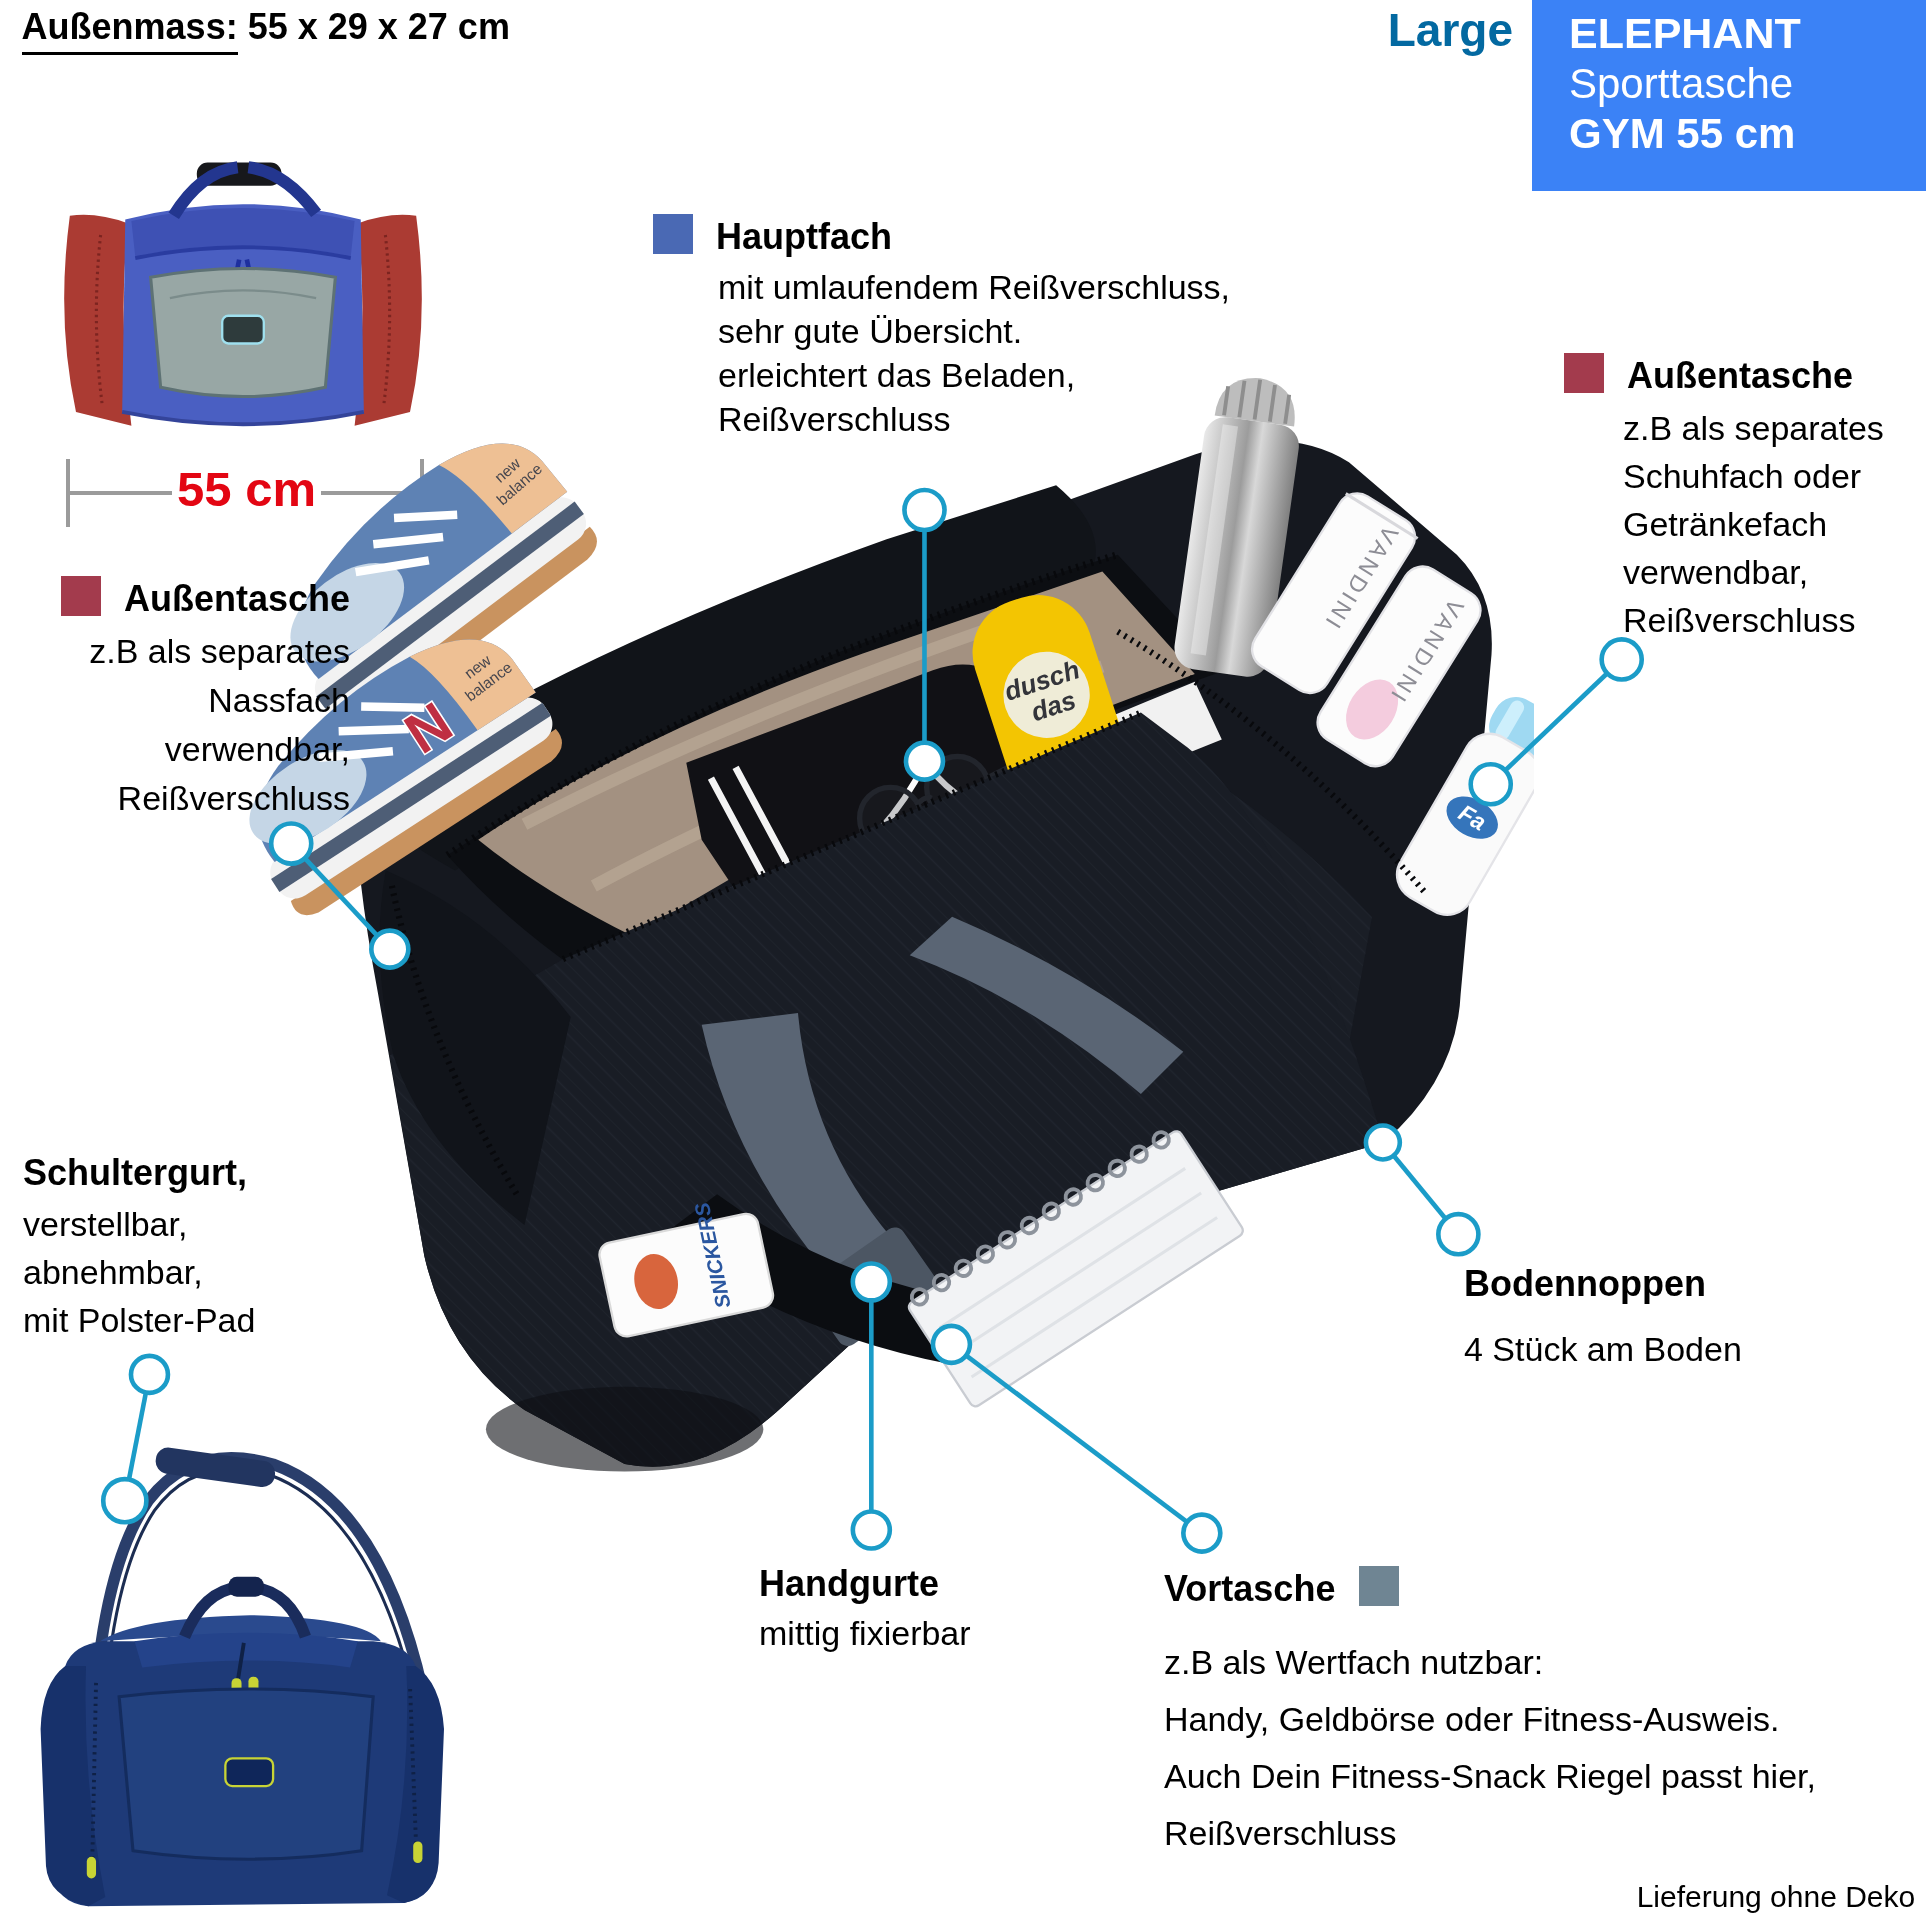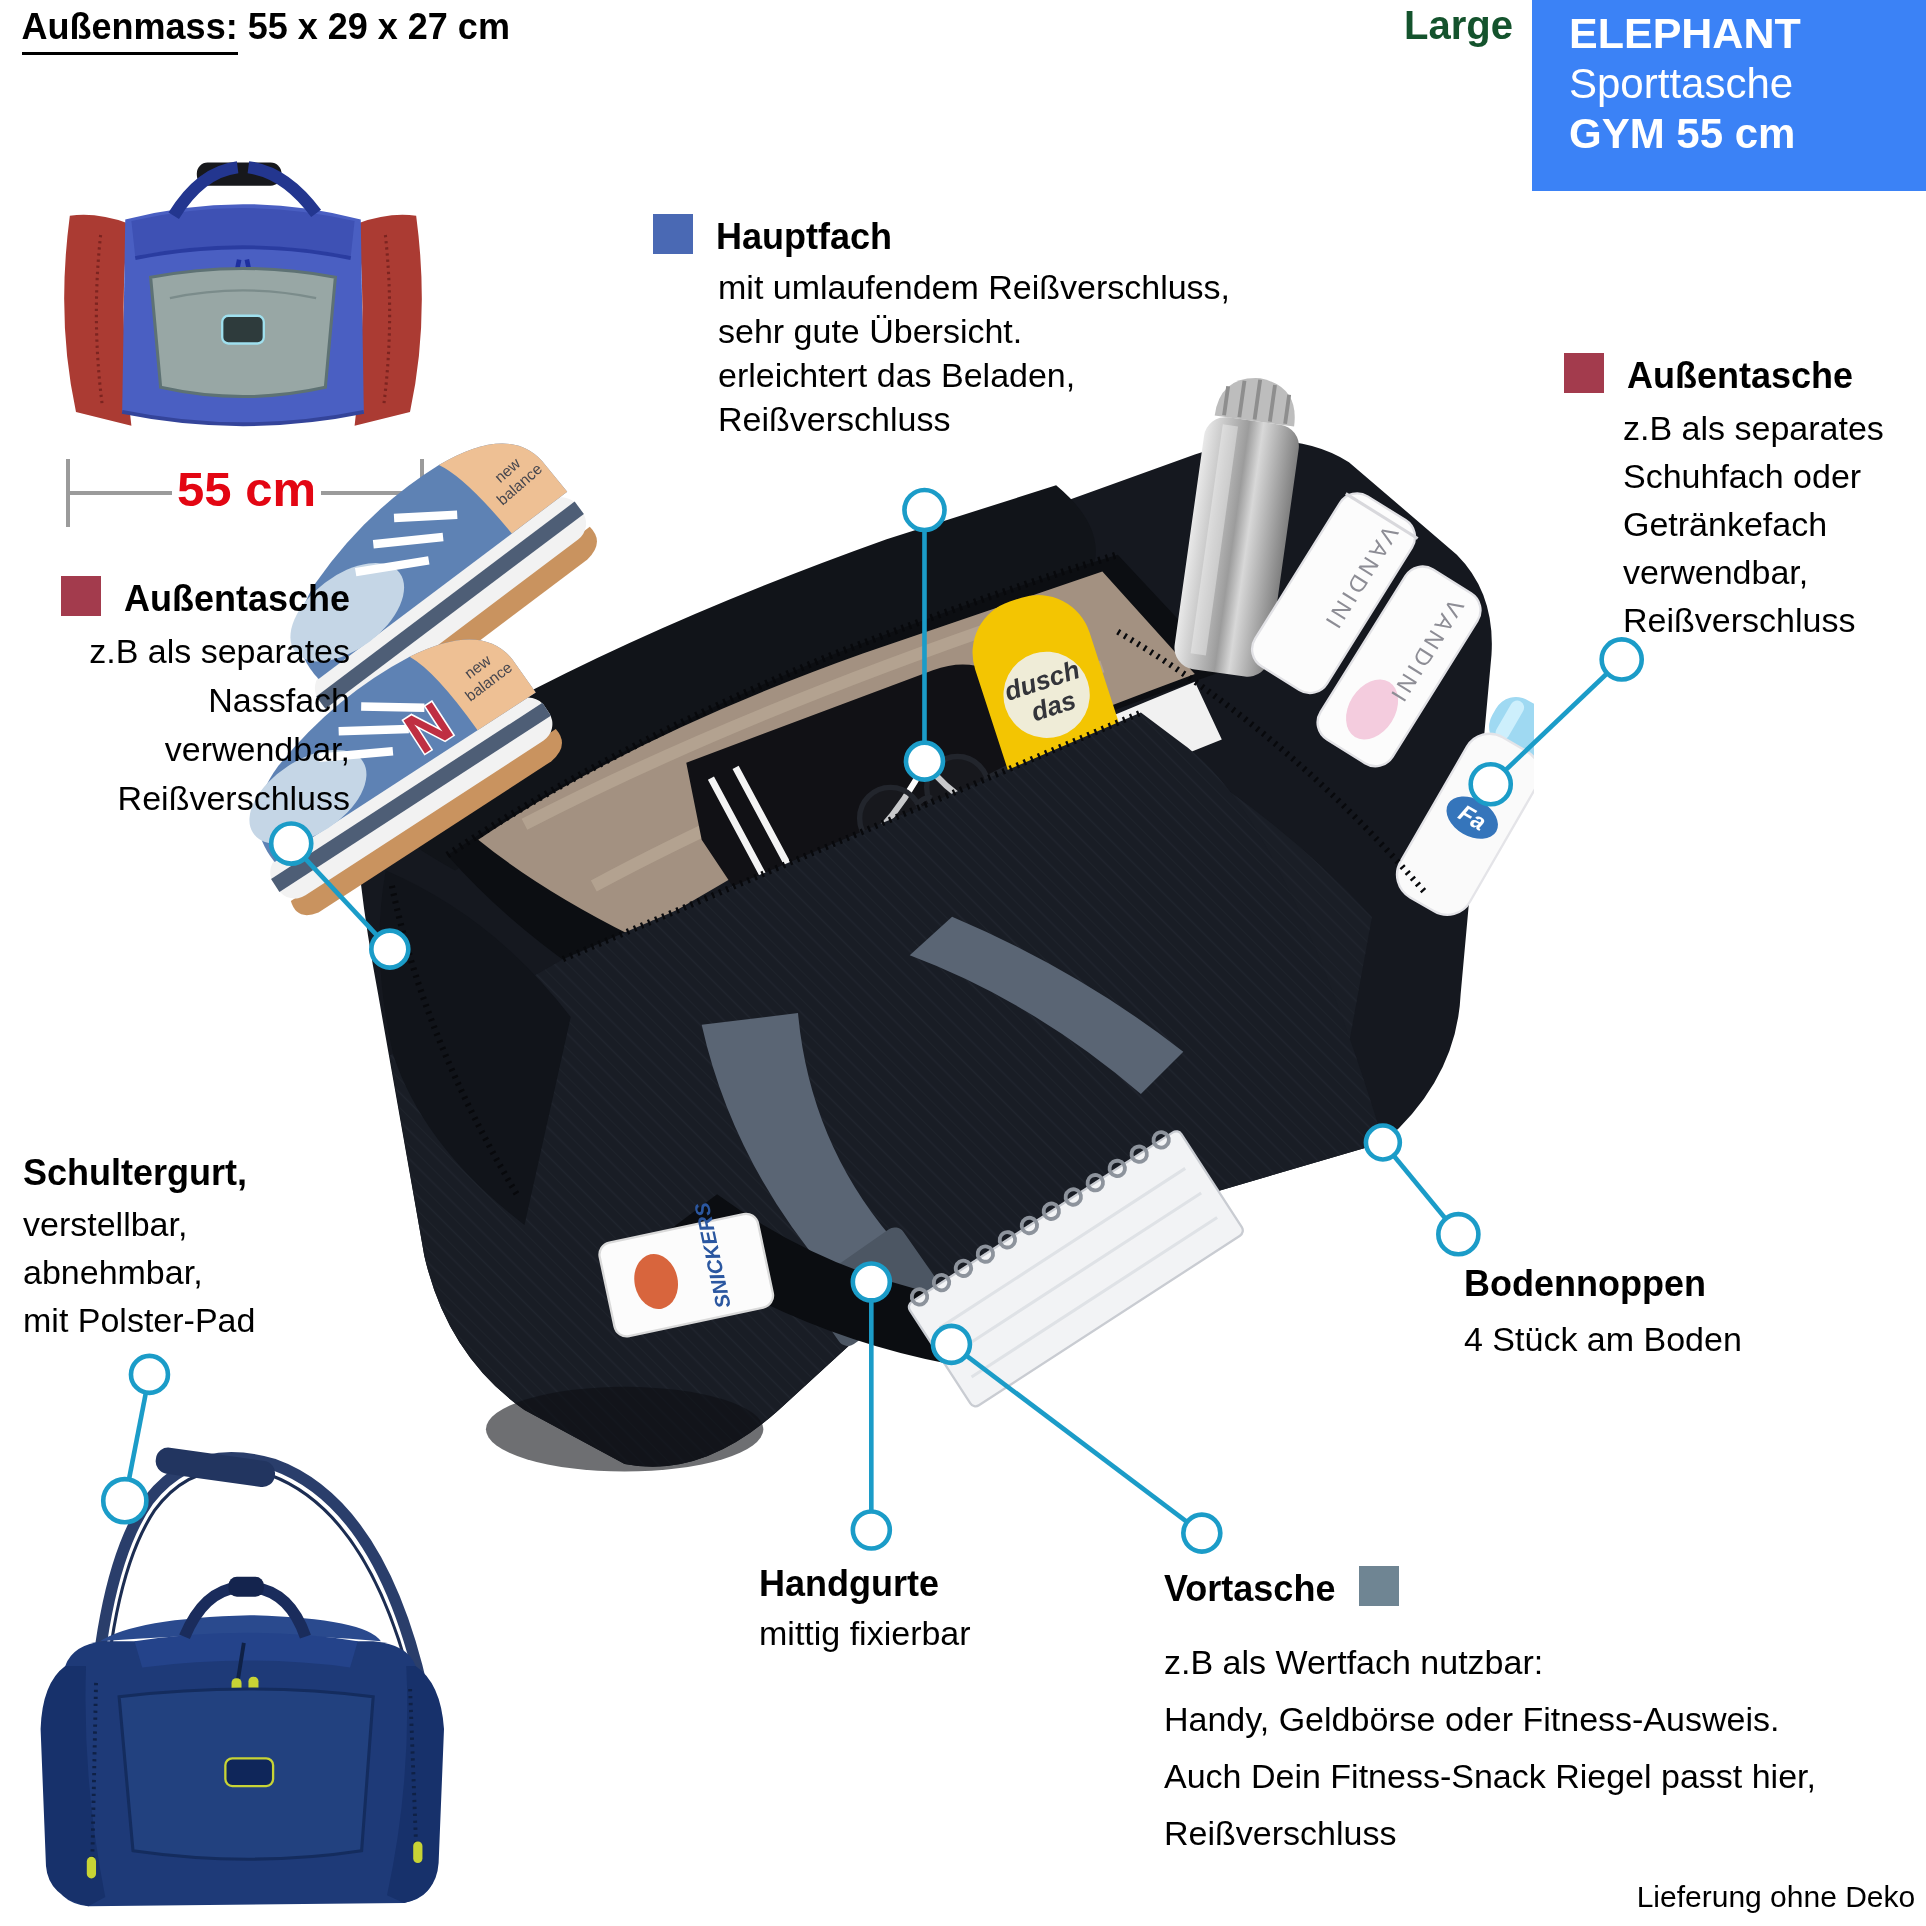--- a/index.html
+++ b/index.html
@@ -8,21 +8,21 @@
   .abs{position:absolute;}
   .t-title{font-weight:700;font-size:36px;line-height:1.25;white-space:nowrap;}
   .t-body{font-weight:400;font-size:34px;white-space:nowrap;}
   .sq{display:inline-block;width:40px;height:40px;vertical-align:middle;}
   .sq-blue{background:#4a69b4;}
   .sq-maroon{background:#a33b4d;}
   .sq-gray{background:#6f8593;}
   .row{display:flex;align-items:flex-start;gap:23px;text-align:center;}
   .header-dims{left:21.6px;top:6.2px;font-size:36px;font-weight:700;white-space:nowrap;}
   .header-dims .ul{border-bottom:3.9px solid #000;padding-bottom:4.6px;}
-  .size-badge{top:3.1px;right:413px;font-size:40px;font-weight:700;color:#14532d;white-space:nowrap;text-align:right;}
+  .size-badge{top:3.1px;right:413px;font-size:46px;font-weight:700;color:#0369a1;white-space:nowrap;text-align:right;}
   .brand-box{left:1532px;top:0;width:395px;height:191px;background:#3b82f6;color:#fff;
              padding-left:37px;box-sizing:border-box;}
   .brand-box .b1{font-weight:700;font-size:43px;margin-top:9.2px;line-height:1.16;}
   .brand-box .b2{font-weight:400;font-size:42px;line-height:1.2;}
   .brand-box .b3{font-weight:700;font-size:42px;line-height:1.2;}
   .meas-line{background:#9b9b9b;}
   .meas-label{left:171px;top:461px;width:151px;text-align:center;color:#e30613;
               font-size:49px;font-weight:700;white-space:nowrap;}
   .footer-note{right:10.8px;top:1880px;font-size:30px;border-bottom:3.1px solid #000;
                padding-bottom:14px;white-space:nowrap;}
@@ -287,21 +287,21 @@
     <div class="t-title">Schultergurt,</div>
     <div class="t-body" style="line-height:48px;margin-top:4.6px">
       <div>verstellbar,</div>
       <div>abnehmbar,</div>
       <div>mit Polster-Pad</div>
     </div>
   </div>
 
   <div class="abs" style="left:1464px;top:1261px">
     <div class="t-title">Bodennoppen</div>
-    <div class="t-body" style="line-height:48px;margin-top:9px">
+    <div class="t-body" style="line-height:48px;margin-top:19px">
       <div>4 Stück am Boden</div>
     </div>
   </div>
 
   <div class="abs" style="left:759px;top:1561px">
     <div class="t-title">Handgurte</div>
     <div class="t-body" style="line-height:48px;margin-top:3.1px">
       <div>mittig fixierbar</div>
     </div>
   </div>

